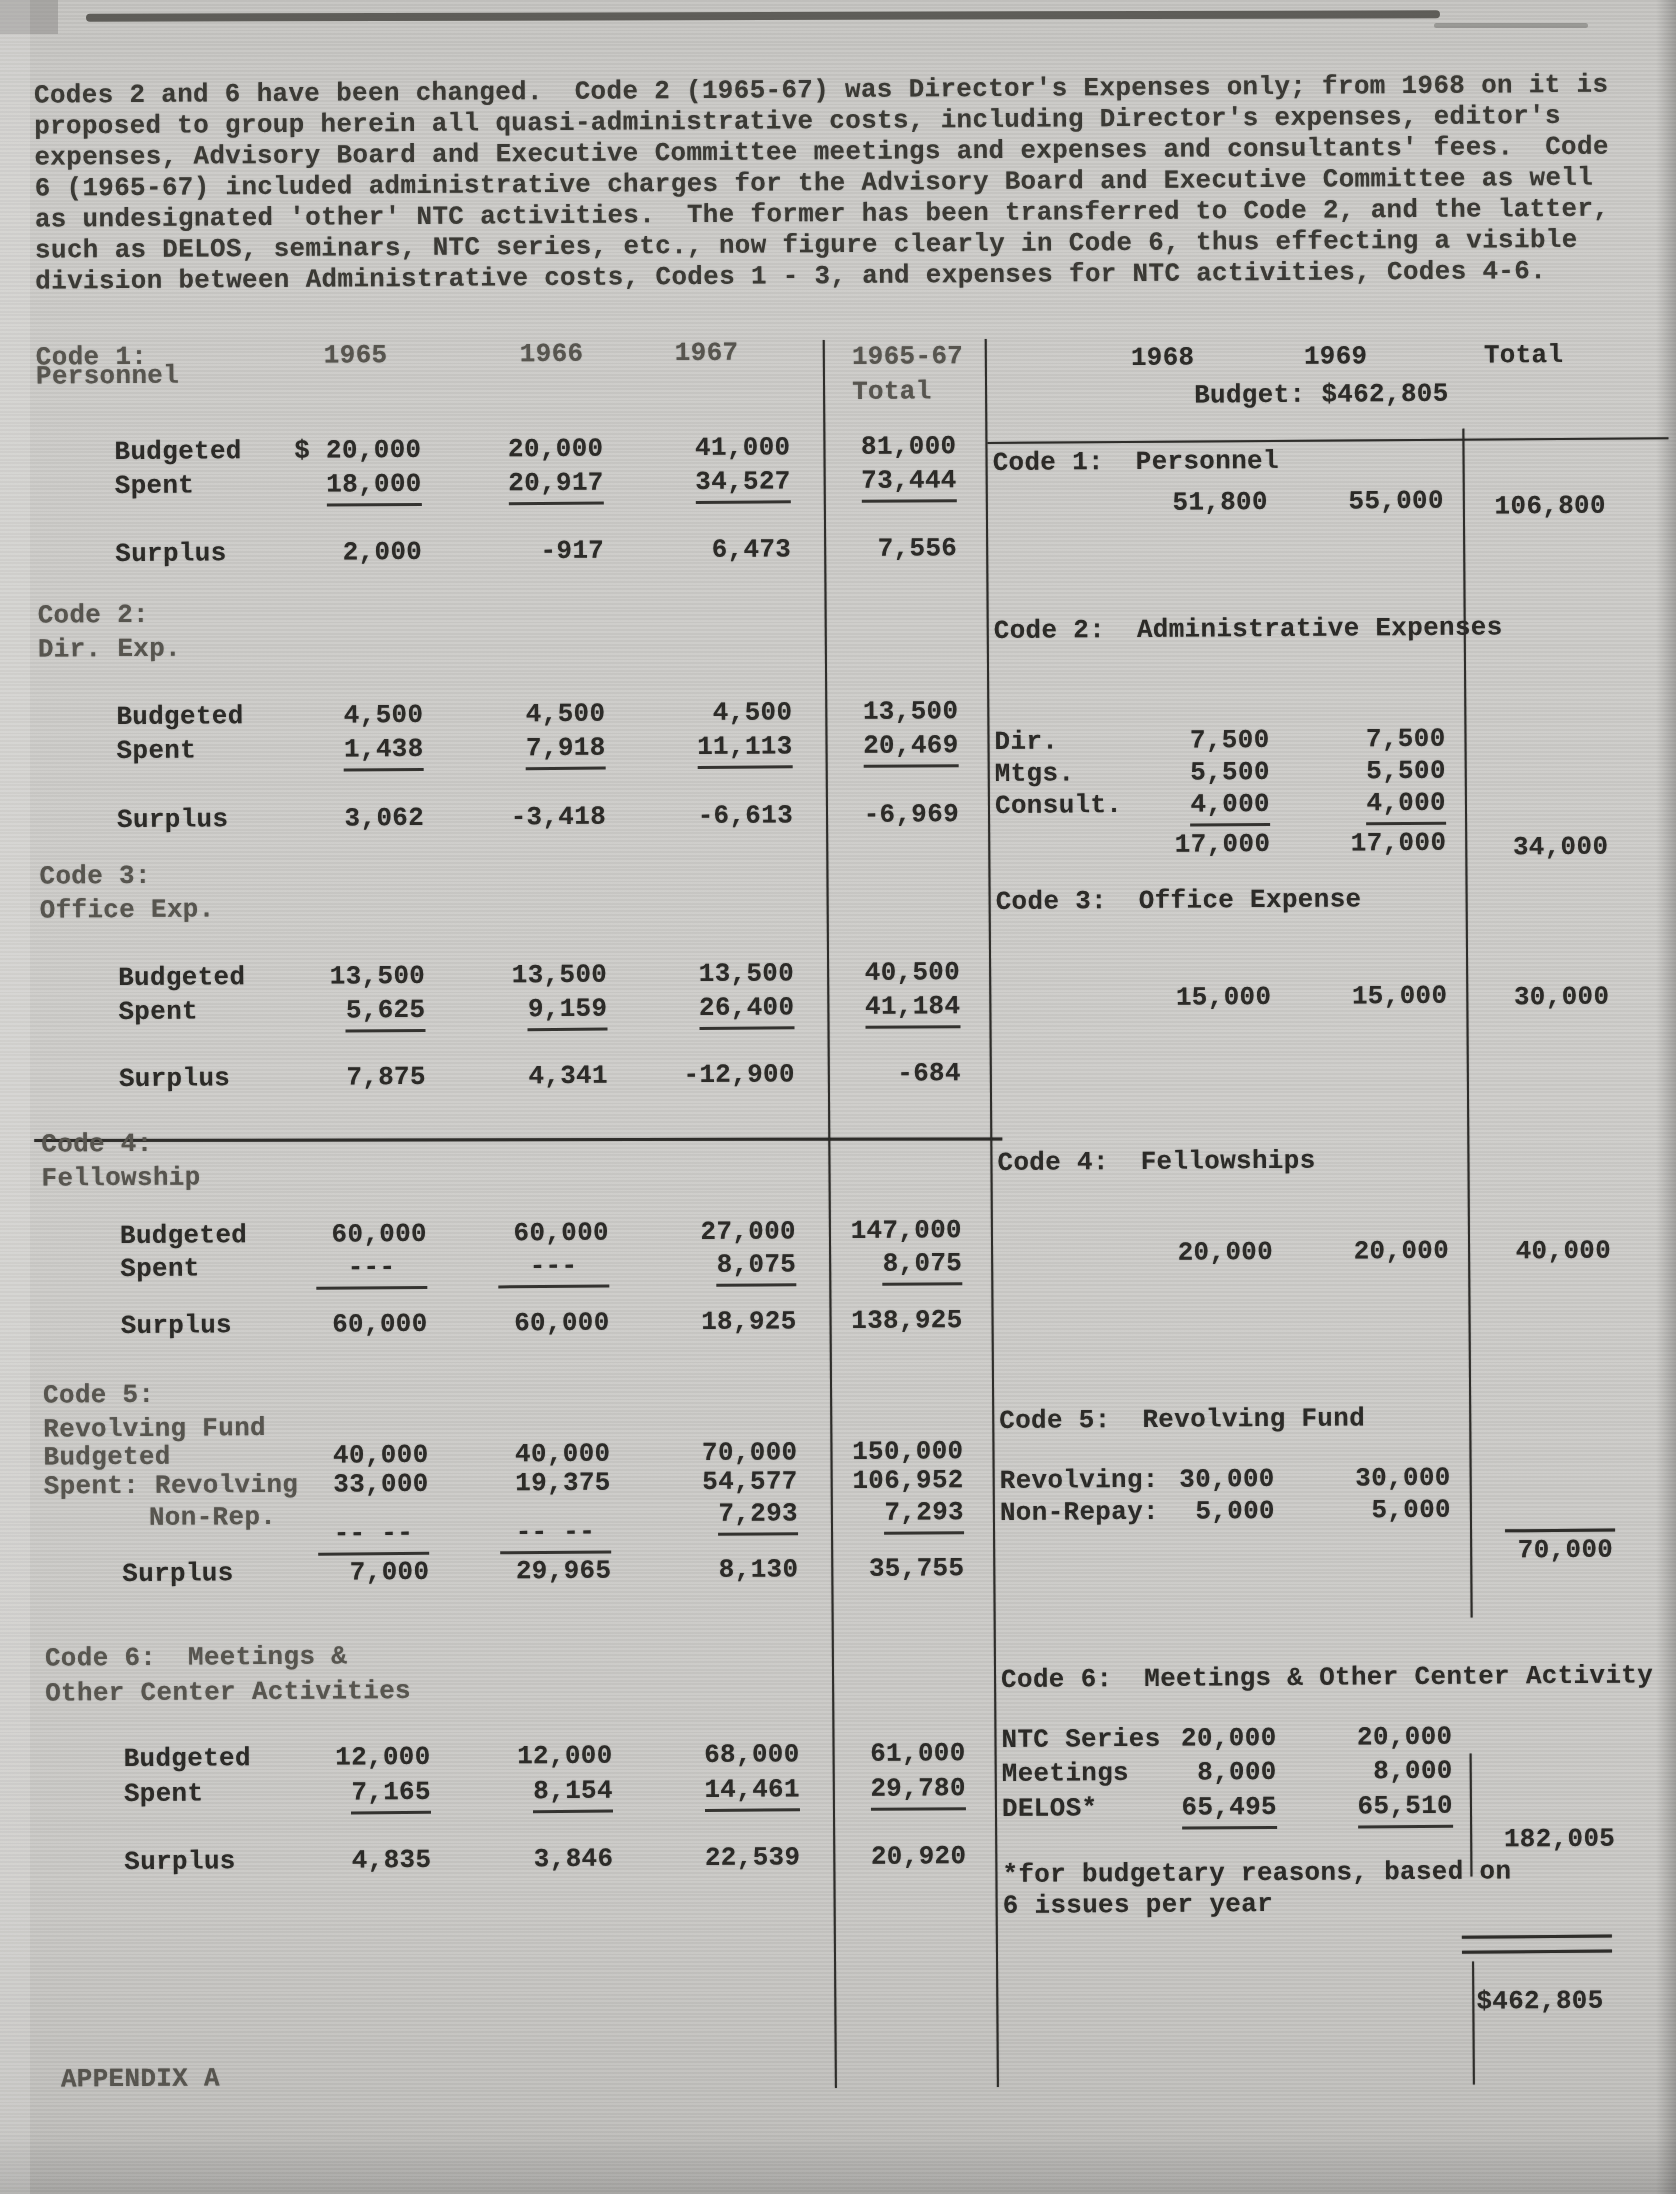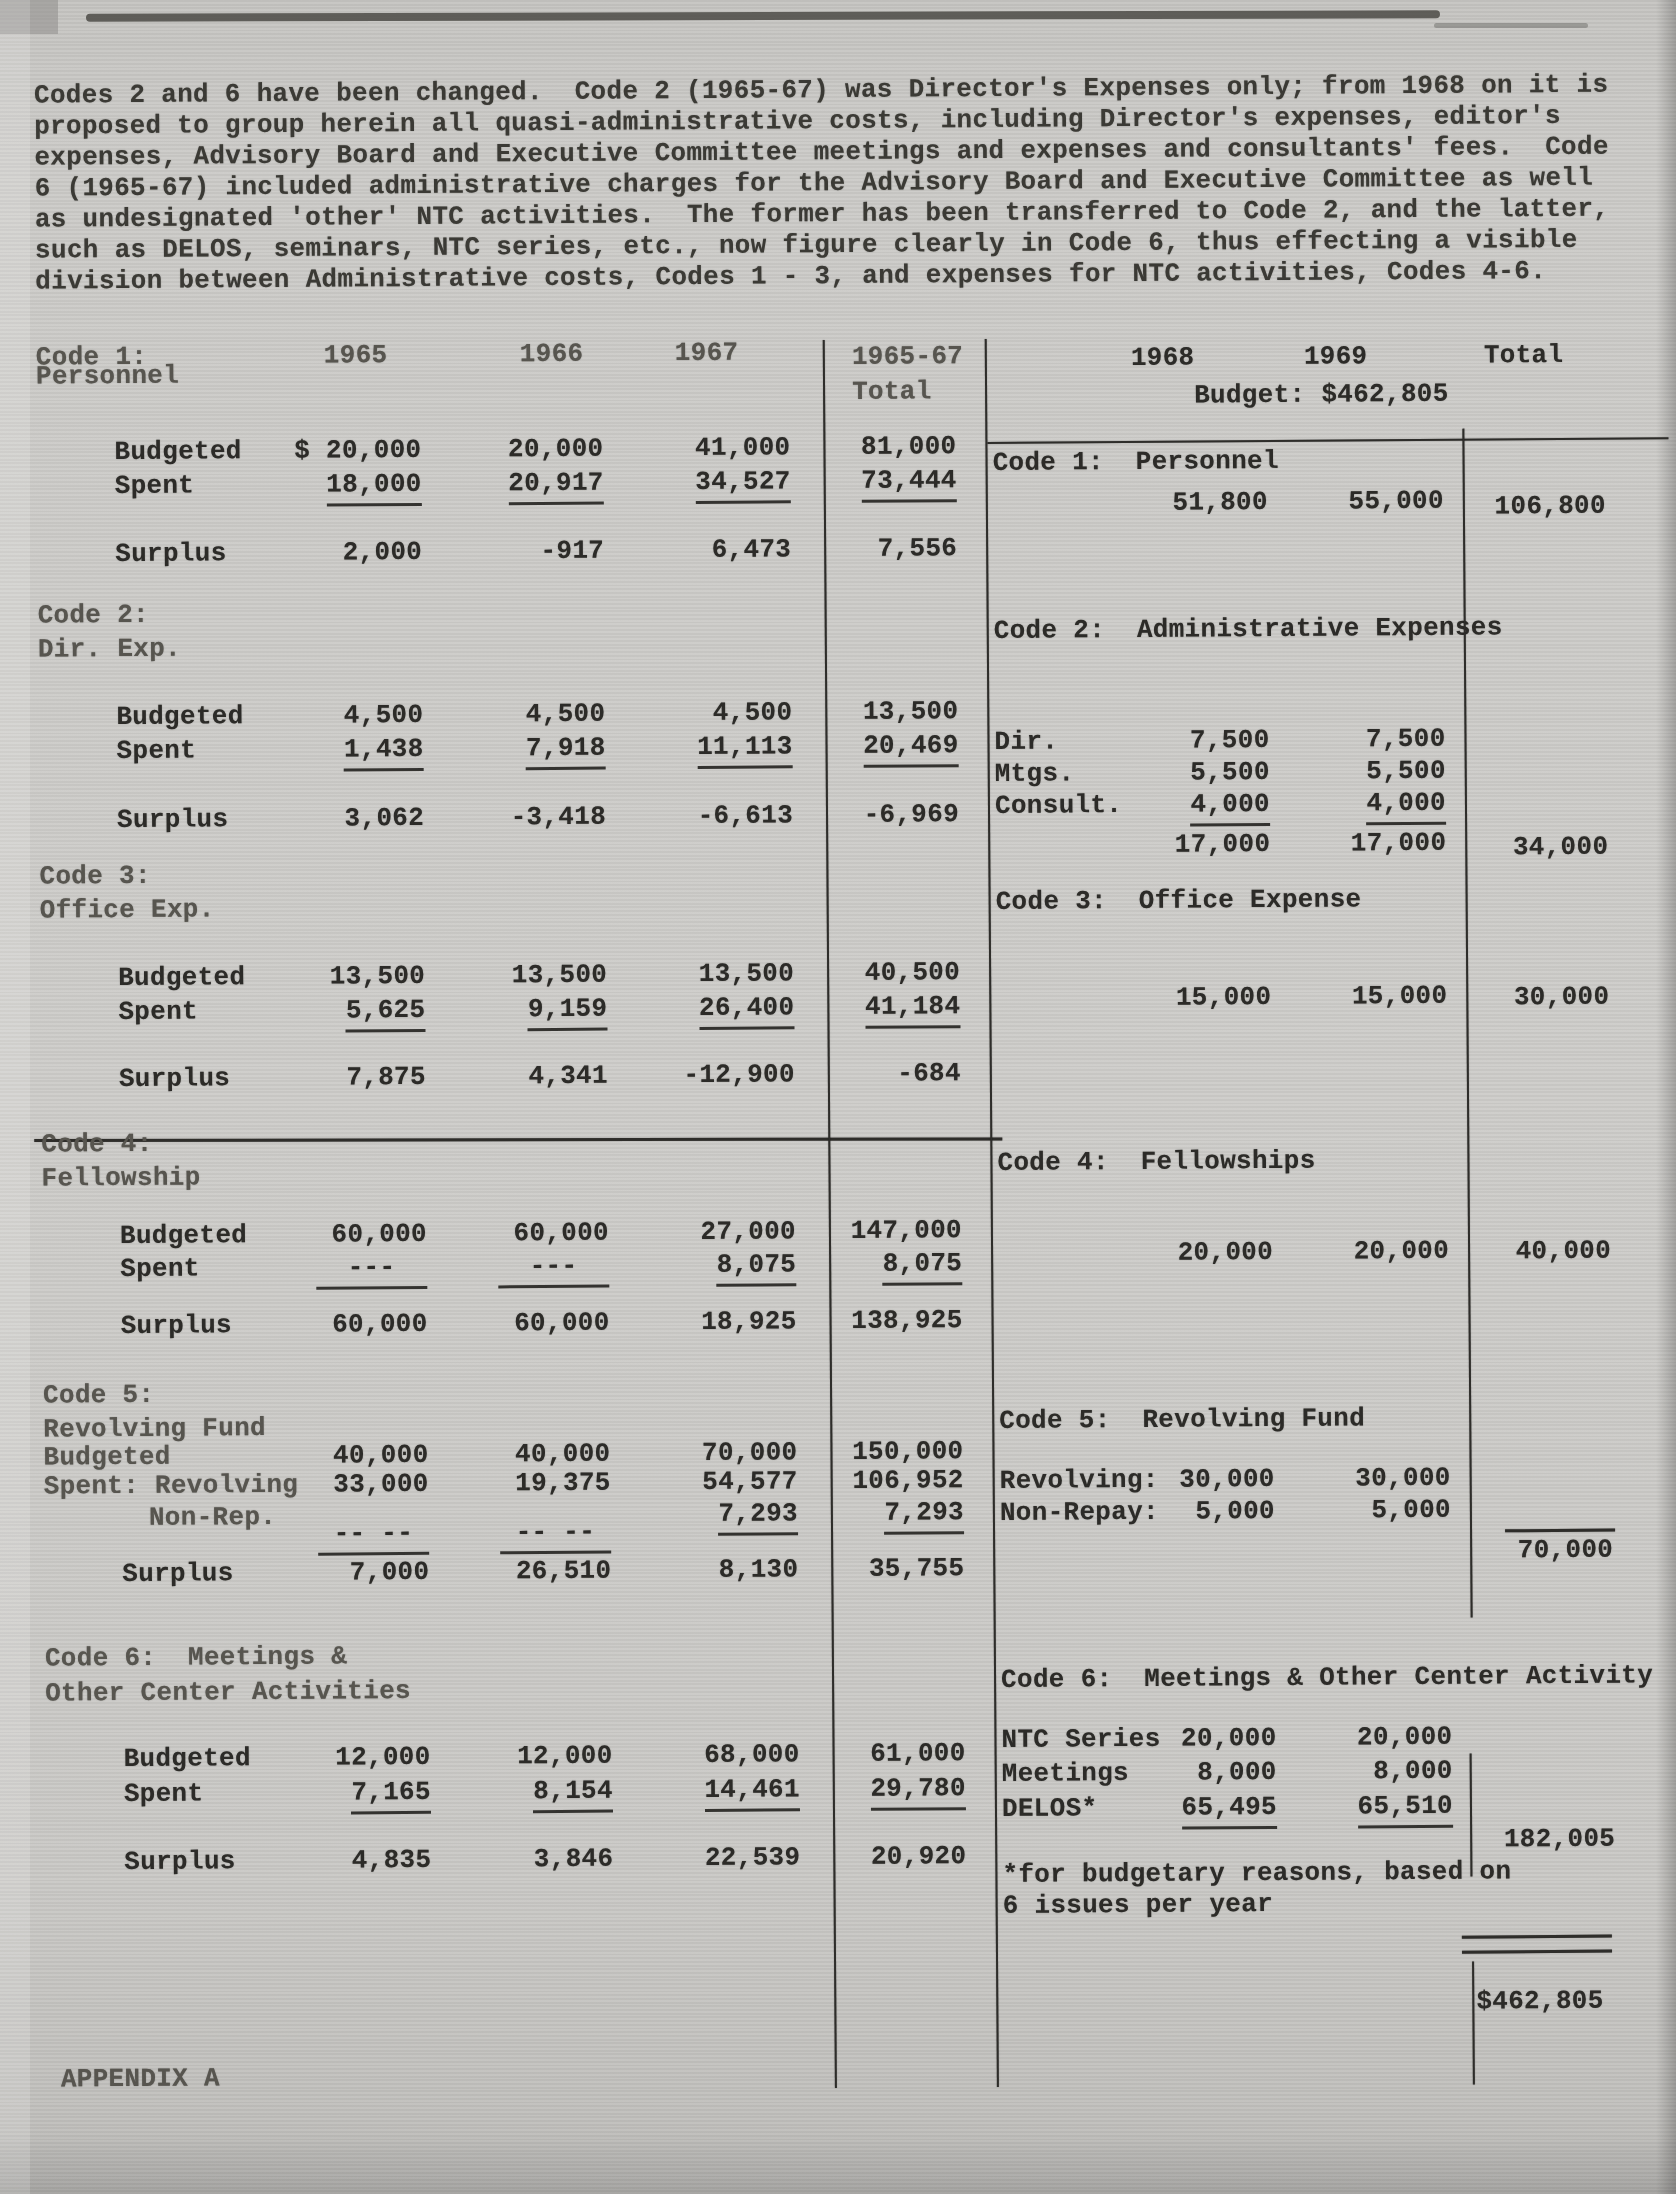--- a/index.html
+++ b/index.html
@@ -137,21 +137,21 @@
     <div class="t cell cL2" style="top:1466px"><span>19,375</span></div>
     <div class="t cell cL3" style="top:1466px"><span>54,577</span></div>
     <div class="t cell cL4" style="top:1466px"><span>106,952</span></div>
     <div class="t fade" style="left:146px;top:1498px">Non-Rep.</div>
     <div class="t cell cL1 u" style="top:1515px"><span> -- -- </span></div>
     <div class="t cell cL2 u" style="top:1515px"><span> -- -- </span></div>
     <div class="t cell cL3 u" style="top:1498px"><span>7,293</span></div>
     <div class="t cell cL4 u" style="top:1498px"><span>7,293</span></div>
     <div class="t" style="left:119px;top:1554px">Surplus</div>
     <div class="t cell cL1" style="top:1554px"><span>7,000</span></div>
-    <div class="t cell cL2" style="top:1554px"><span>26,510</span></div>
+    <div class="t cell cL2" style="top:1554px"><span>29,965</span></div>
     <div class="t cell cL3" style="top:1554px"><span>8,130</span></div>
     <div class="t cell cL4" style="top:1554px"><span>35,755</span></div>
 
     <div class="t fade" style="left:41px;top:1638px">Code 6:  Meetings &amp;</div>
     <div class="t fade" style="left:41px;top:1673px">Other Center Activities</div>
     <div class="t" style="left:119px;top:1739px">Budgeted</div>
     <div class="t cell cL1" style="top:1739px"><span>12,000</span></div>
     <div class="t cell cL2" style="top:1739px"><span>12,000</span></div>
     <div class="t cell cL3" style="top:1739px"><span>68,000</span></div>
     <div class="t cell cL4" style="top:1739px"><span>61,000</span></div>

